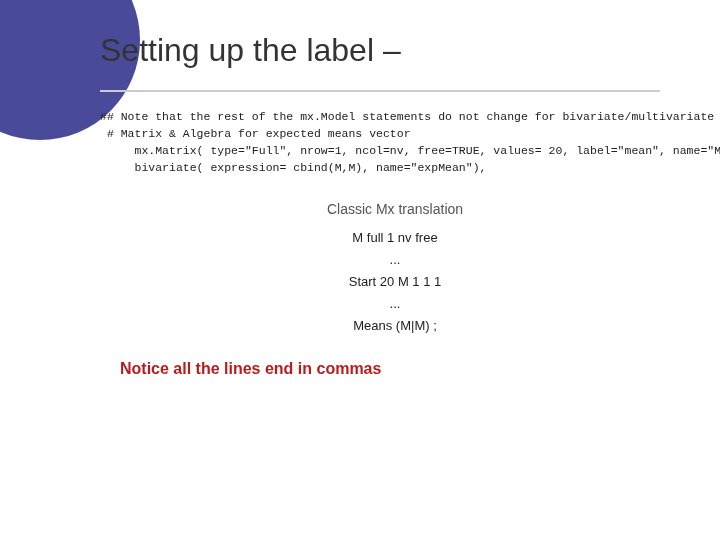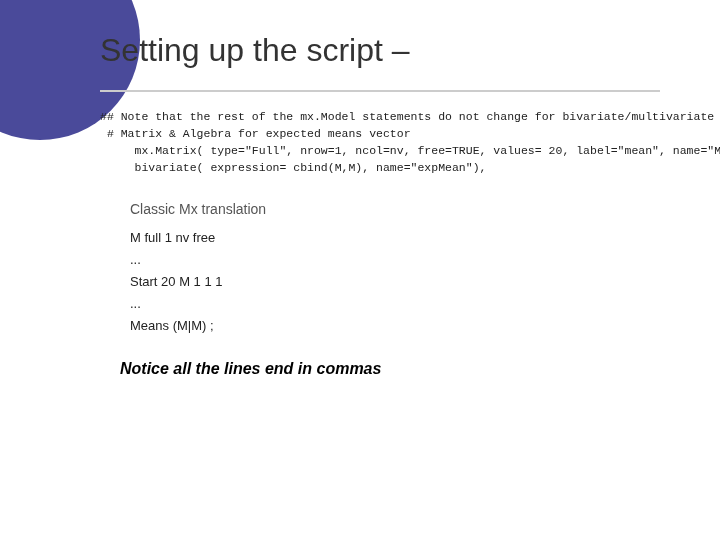--- a/index.html
+++ b/index.html
@@ -52,20 +52,21 @@
       color: #222222;
       line-height: 1.5;
       background: transparent;
       white-space: pre;
       margin-bottom: 24px;
     }
 
     .classic-section {
       margin-left: 30px;
       margin-bottom: 10px;
+      text-align: center;
     }
 
     .classic-label {
       font-size: 14px;
       color: #555555;
       margin-bottom: 10px;
     }
 
     .classic-code {
       font-family: Arial, Helvetica, sans-serif;
@@ -74,35 +75,34 @@
       line-height: 1.7;
     }
 
     .notice-block {
       margin-left: 20px;
       margin-top: 20px;
     }
 
     .notice-text {
       font-size: 16px;
-      color: #000000;
+      color: #b91c1c;
       font-weight: bold;
       line-height: 1.5;
-      font-style: italic;
     }
   </style>
 </head>
 <body>
 
 <div class="bg-circle"></div>
 
 <div class="content-wrapper">
 
   <h1 class="title">
-    <span>Setting up the script –</span><br>
+    <span>Setting up the label –</span><br>
   </h1>
 
   <div class="divider"></div>
 
   <div class="code-block"><span>## Note that the rest of the mx.Model statements do not change for bivariate/multivariate case</span>
 <span> # Matrix &amp; Algebra for expected means vector</span>
 <span>     mx.Matrix( type="Full", nrow=1, ncol=nv, free=TRUE, values= 20, label="mean", name="M" ),</span>
 <span>     bivariate( expression= cbind(M,M), name="expMean"),</span></div>
 
   <div class="classic-section">

